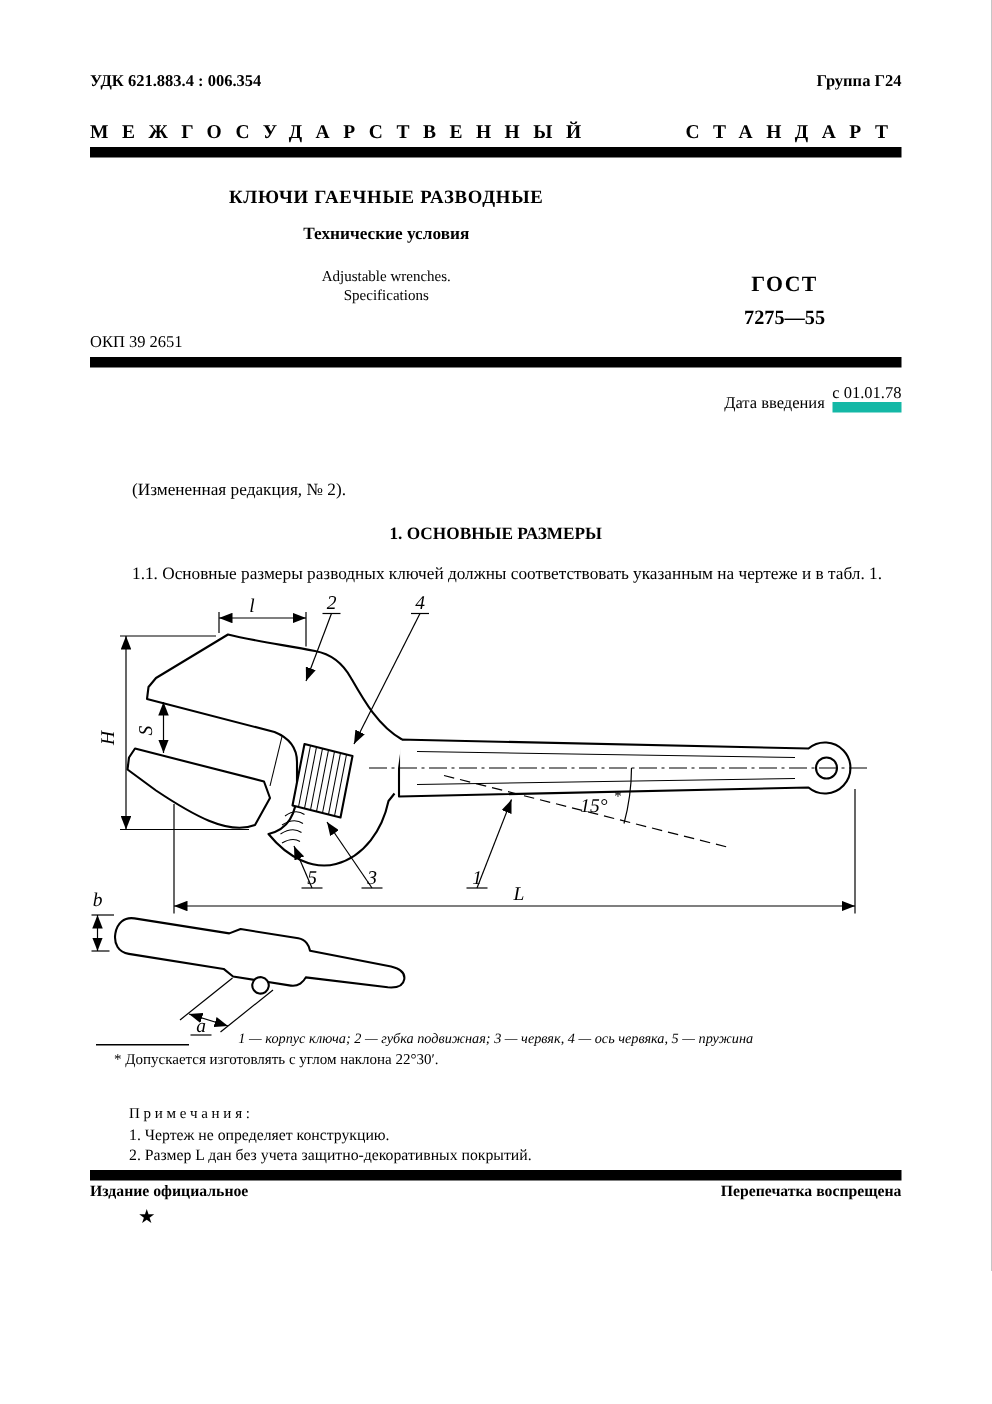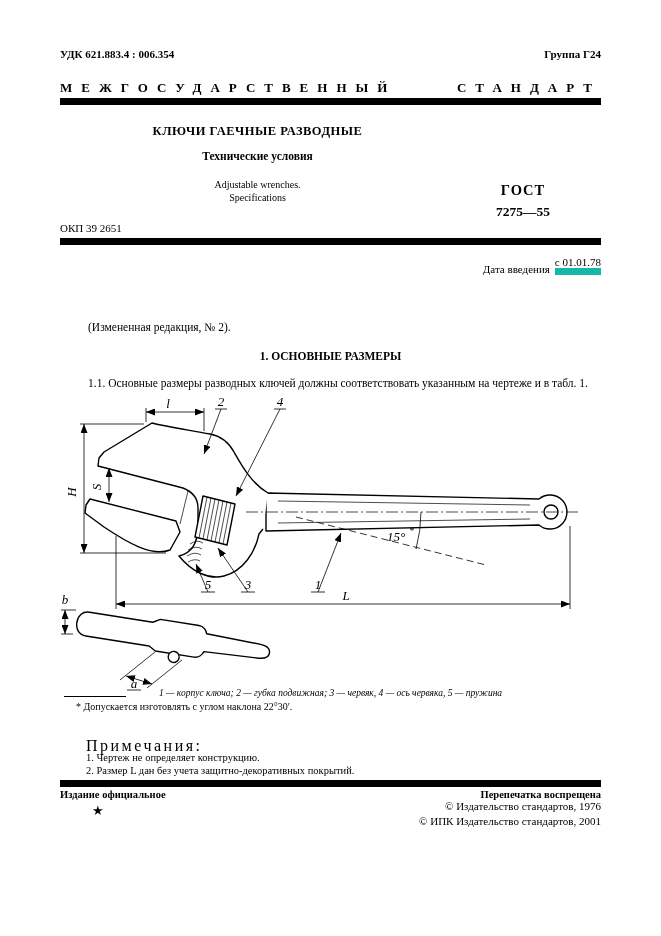--- a/index.html
+++ b/index.html
@@ -23,21 +23,21 @@
   .dateline{top:256px;justify-content:flex-end;font-size:11px;font-weight:normal;}
   .dateline .u{border-bottom:7px solid #14b8a6;margin-left:5px;}
   .para{position:absolute;left:60px;width:541px;font-size:11.5px;line-height:15.5px;text-align:justify;text-indent:28px;}
   .amend{top:320px;font-weight:normal;}
   .h1{top:350px;left:60px;width:541px;text-align:center;font-size:11.5px;font-weight:bold;}
   .clause{top:376px;}
   .drawing{position:absolute;top:396px;left:56px;}
   .fnrule{position:absolute;top:696px;left:64px;width:62px;border-top:1px solid #000;}
   .fn{position:absolute;top:701px;left:76px;font-size:10px;}
   .legend{position:absolute;top:688px;left:60px;width:541px;text-align:center;font-style:italic;font-size:9.5px;}
-  .noteh{position:absolute;top:737px;left:86px;font-size:16px;letter-spacing:2.5px;}
+  .noteh{position:absolute;top:737px;left:86px;font-size:10px;letter-spacing:2.5px;}
   .note{position:absolute;left:86px;font-size:10.5px;}
   .footrow{top:789px;font-size:10.5px;font-weight:bold;}
   .star{position:absolute;top:803px;left:92px;font-size:13px;}
   .copy{position:absolute;top:799px;left:201px;width:400px;text-align:right;font-size:11px;line-height:14.5px;}
   
   .ol{fill:#fff;stroke:#000;stroke-width:1.4;stroke-linejoin:round;}
   .olf{fill:#fff;stroke:none;}
   .os{fill:none;stroke:#000;stroke-width:1.4;stroke-linejoin:round;}
   .thin{stroke:#000;stroke-width:.7;fill:none;}
   .dl{stroke:#000;stroke-width:.8;fill:none;}
@@ -223,18 +223,14 @@
   <div class="note" style="top:765px;">2. Размер L дан без учета защитно-декоративных покрытий.</div>
 
   <div class="bar" style="top:780px;"></div>
 
   <div class="row footrow">
     <span>Издание официальное</span>
     <span>Перепечатка воспрещена</span>
   </div>
   <div class="star">★</div>
 
-  <div class="copy">
-    <div>© Издательство стандартов, 1976</div>
-    <div>© ИПК Издательство стандартов, 2001</div>
-  </div>
 
 </div>
 
 </body></html>

